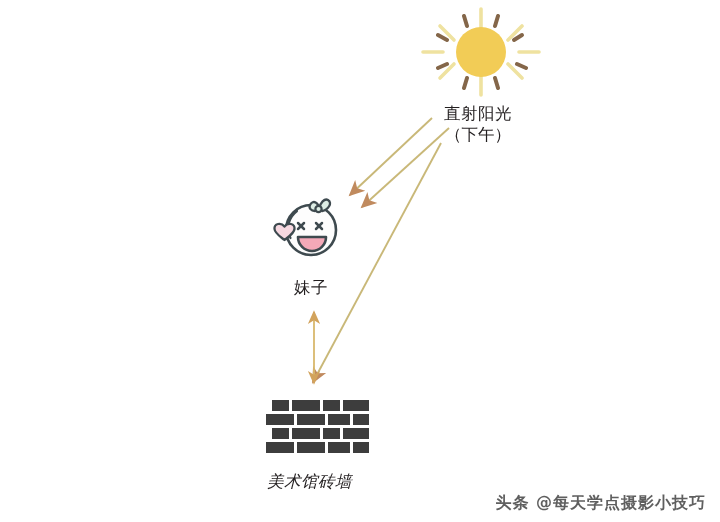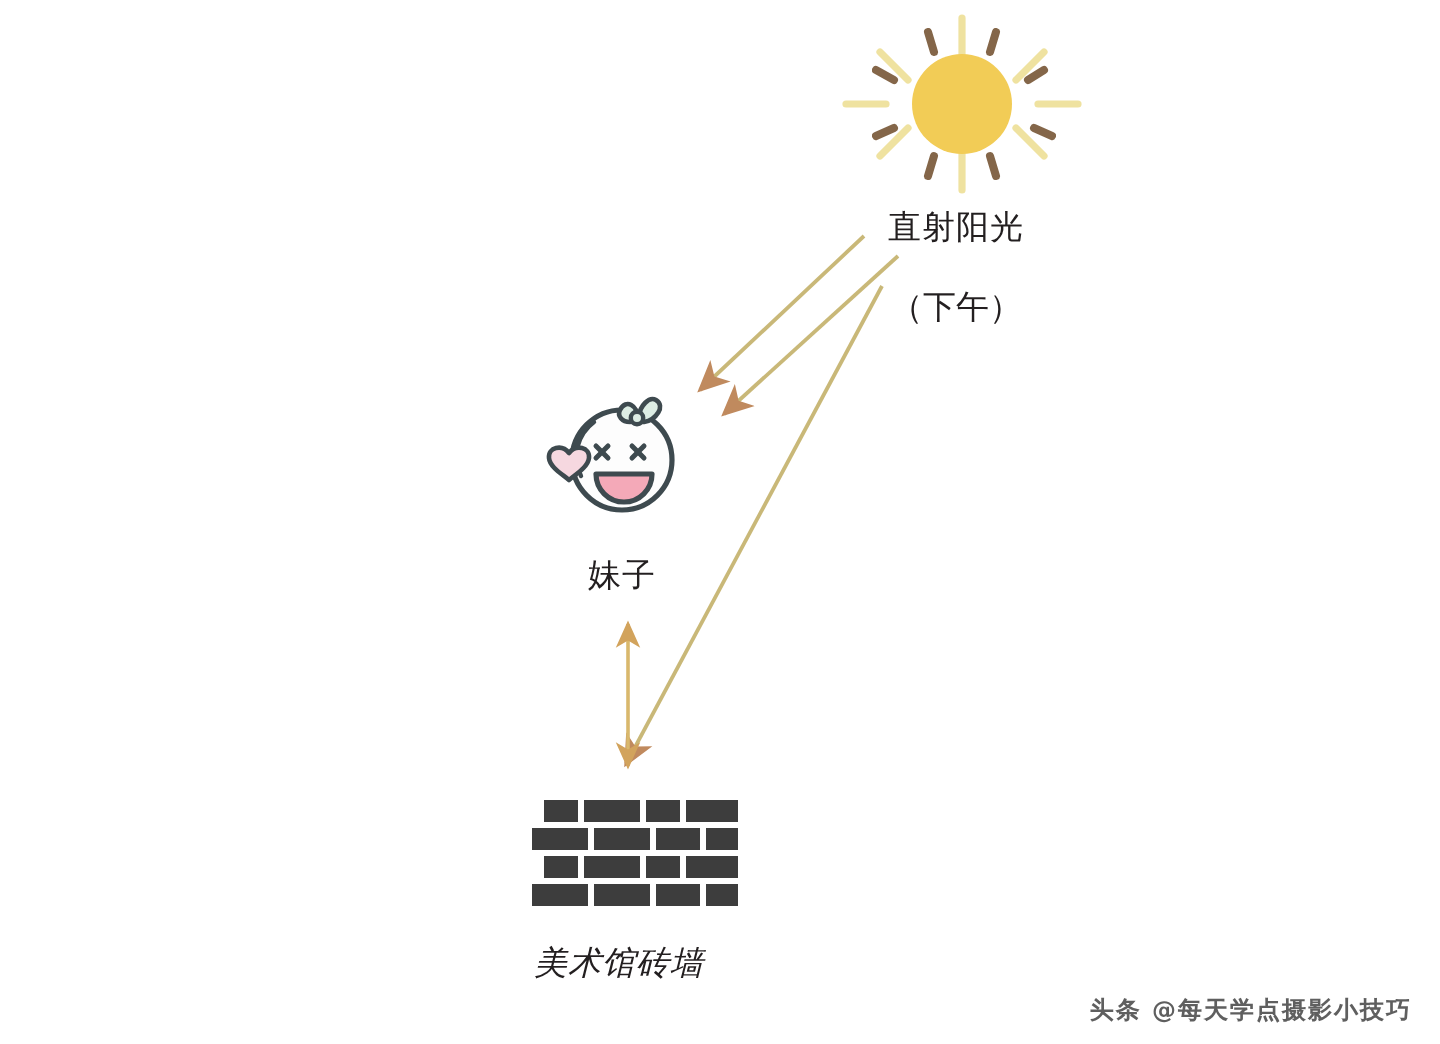--- a/index.html
+++ b/index.html
@@ -36,21 +36,21 @@
     white-space: nowrap;
     line-height: 1.28;
     letter-spacing: 0.5px;
   }
   #sunlight-label {
     left: 444px;
     top: 103px;
     font-size: 16.5px;
     text-align: center;
   }
-  #sunlight-label .l2 { letter-spacing: 0px; margin-top: 19px; }
+  #sunlight-label .l2 { letter-spacing: 0px; }
 
   #girl-label {
     left: 294px;
     top: 277px;
     font-size: 16.5px;
   }
   #wall-label {
     left: 267px;
     top: 471px;
     font-size: 16.5px;
@@ -79,21 +79,21 @@
     top: 0;
     width: 720px;
     height: 522px;
     pointer-events: none;
   }
 
   
   #watermark {
     right: 14px;
     bottom: 8px;
-    font-size: 12px;
+    font-size: 16px;
     color: #4a4a4a;
     font-family: "DejaVu Sans", "Liberation Sans", sans-serif;
     font-weight: bold;
     letter-spacing: 1px;
     opacity: 0.88;
     white-space: nowrap;
   }
 </style>
 </head>
 <body>

